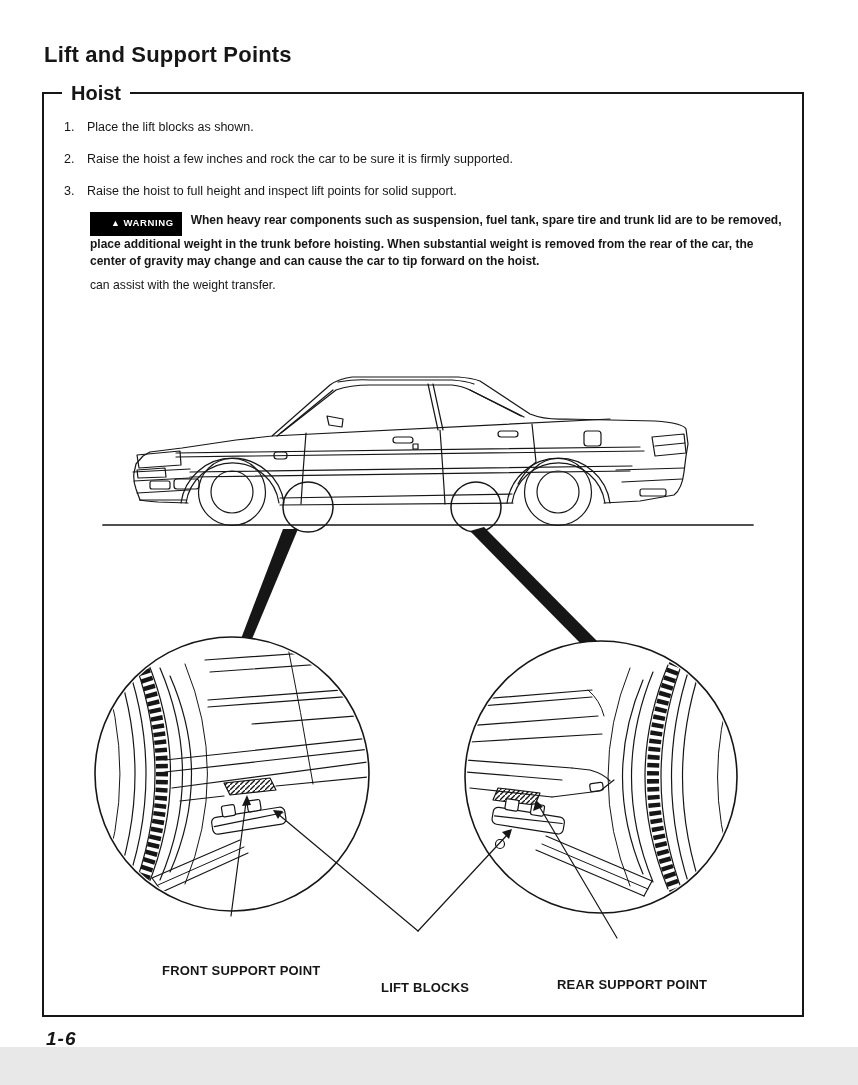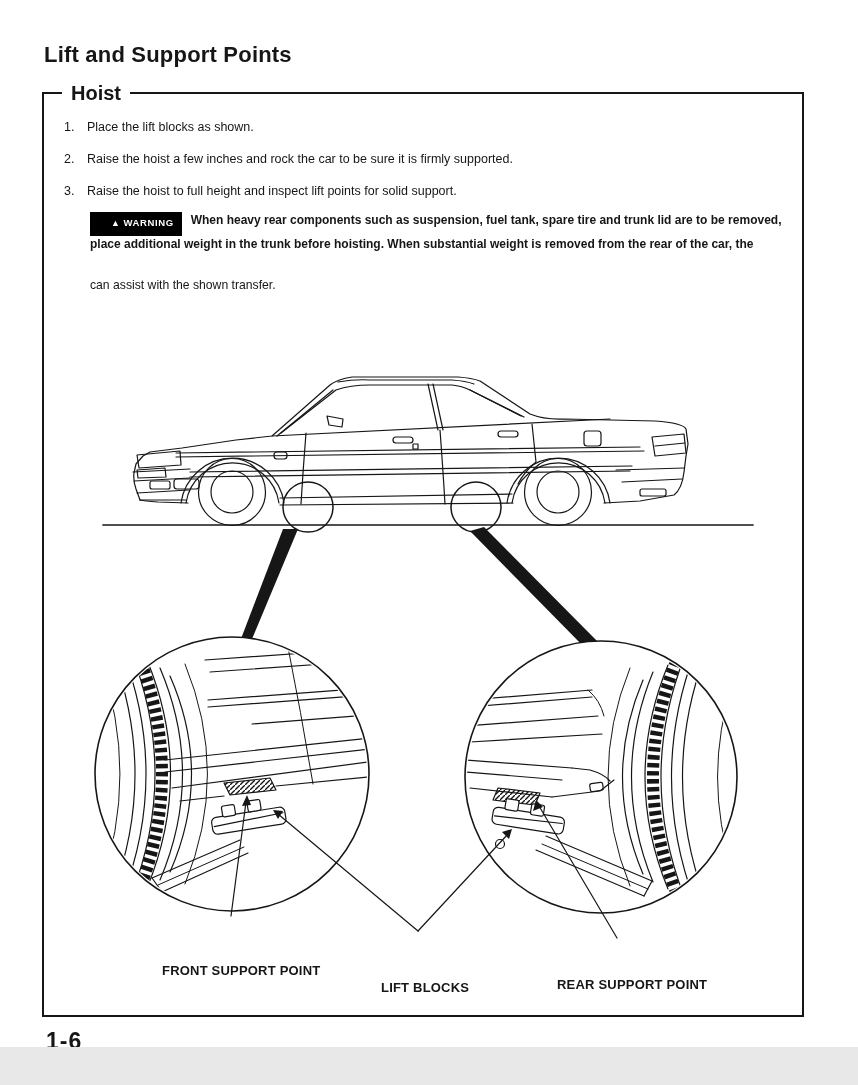--- a/index.html
+++ b/index.html
@@ -56,21 +56,21 @@
     position:absolute;z-index:2;
     font-size:13px;font-weight:bold;letter-spacing:.2px;
     white-space:nowrap;
     margin-top:48px;
   }
   .dlabel.front{left:162px;top:915px;}
   .dlabel.blocks{left:381px;top:932px;}
   .dlabel.rear{left:557px;top:929px;}
   .page-number{
     position:absolute;left:46px;top:1028px;
-    font-size:23px;font-weight:bold;letter-spacing:1px;
+    font-size:19px;font-weight:bold;letter-spacing:1px;font-style:italic;
   }
 </style>
 </head>
 <body>
 
 <div class="page">
 
   <div class="page-title">Lift and Support Points</div>
 
   <div class="hoist-box"></div>
@@ -89,24 +89,25 @@
       <span class="num">3.</span>
       <span class="txt">Raise the hoist to full height and inspect lift points for solid support.</span>
     </div>
   </div>
 
   <div class="warning">
     <div class="wline">
       <span class="warn-badge"><span class="tri">▲</span><span>WARNING</span></span><span>When heavy rear components such as suspension, fuel tank, spare tire and trunk lid are to be removed,</span>
     </div>
     <div class="wline">place additional weight in the trunk before hoisting. When substantial weight is removed from the rear of the car, the</div>
+    <div class="wline">center of gravity may change and can cause the car to tip forward on the hoist.</div>
   </div>
 
   <div class="note">
-    <div class="nline">can assist with the shown transfer.</div>
+    <div class="nline">can assist with the weight transfer.</div>
   </div>
 
   <svg class="diagram-svg" width="858" height="1085" viewBox="0 0 858 1085" fill="none" stroke="#161616" stroke-width="1.2" stroke-linecap="round" stroke-linejoin="round">
     <defs>
       <pattern id="hatch" patternUnits="userSpaceOnUse" width="5" height="5">
         <path d="M-1,6 L6,-1" stroke="#161616" stroke-width="1.4"></path>
       </pattern>
       <clipPath id="clipL">
           <circle cx="232" cy="774" r="135"></circle>
         </clipPath>

